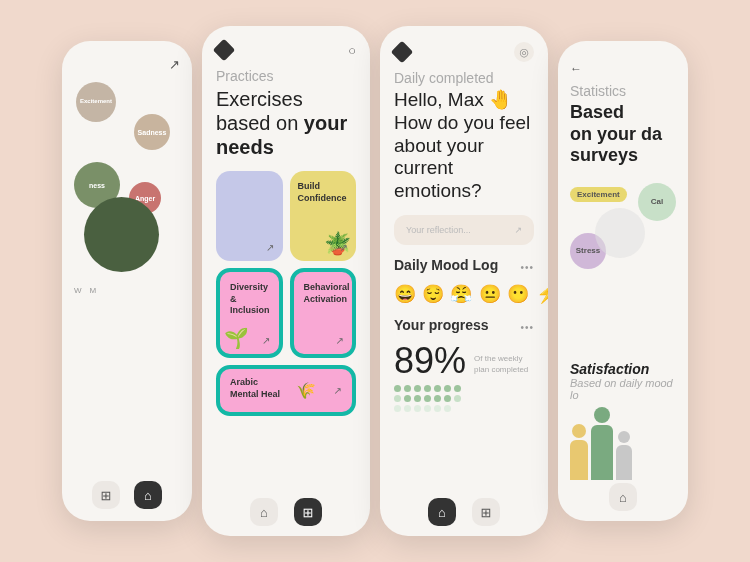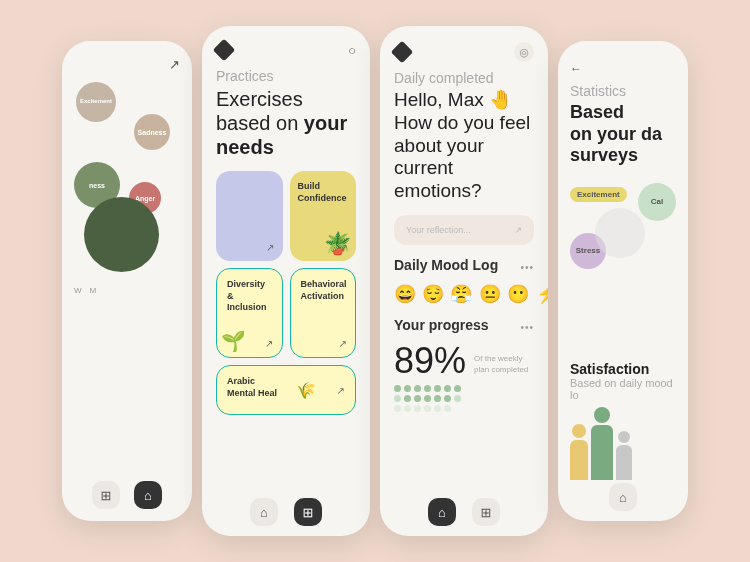--- a/index.html
+++ b/index.html
@@ -127,21 +127,21 @@
     }
     .exercise-card {
       border-radius: 14px;
       padding: 10px;
       position: relative;
       min-height: 90px;
       overflow: hidden;
     }
     .card-blue { background: #c5c8e8; }
     .card-yellow { background: #e8d97a; padding-left: 8px; }
-    .card-white { background: #fef9c3; border: 1px solid #14b8a6; }
+    .card-white { background: #f9a8d4; border: 4px solid #14b8a6; }
     .card-title {
       font-size: 9px;
       font-weight: 600;
       color: #333;
       line-height: 1.3;
       margin-bottom: 4px;
     }
     .card-arrow {
       position: absolute;
       bottom: 8px;
@@ -272,20 +272,21 @@
       color: #222;
       line-height: 1.2;
       margin-bottom: 6px;
     }
     .stats-labels {
       position: relative;
       height: 180px;
     }
     .satisfaction-section {
       margin-top: 8px;
+      font-style: italic;
     }
     .satisfaction-title {
       font-size: 14px;
       font-weight: 700;
       color: #222;
     }
     .satisfaction-sub {
       font-size: 11px;
       color: #aaa;
     }

